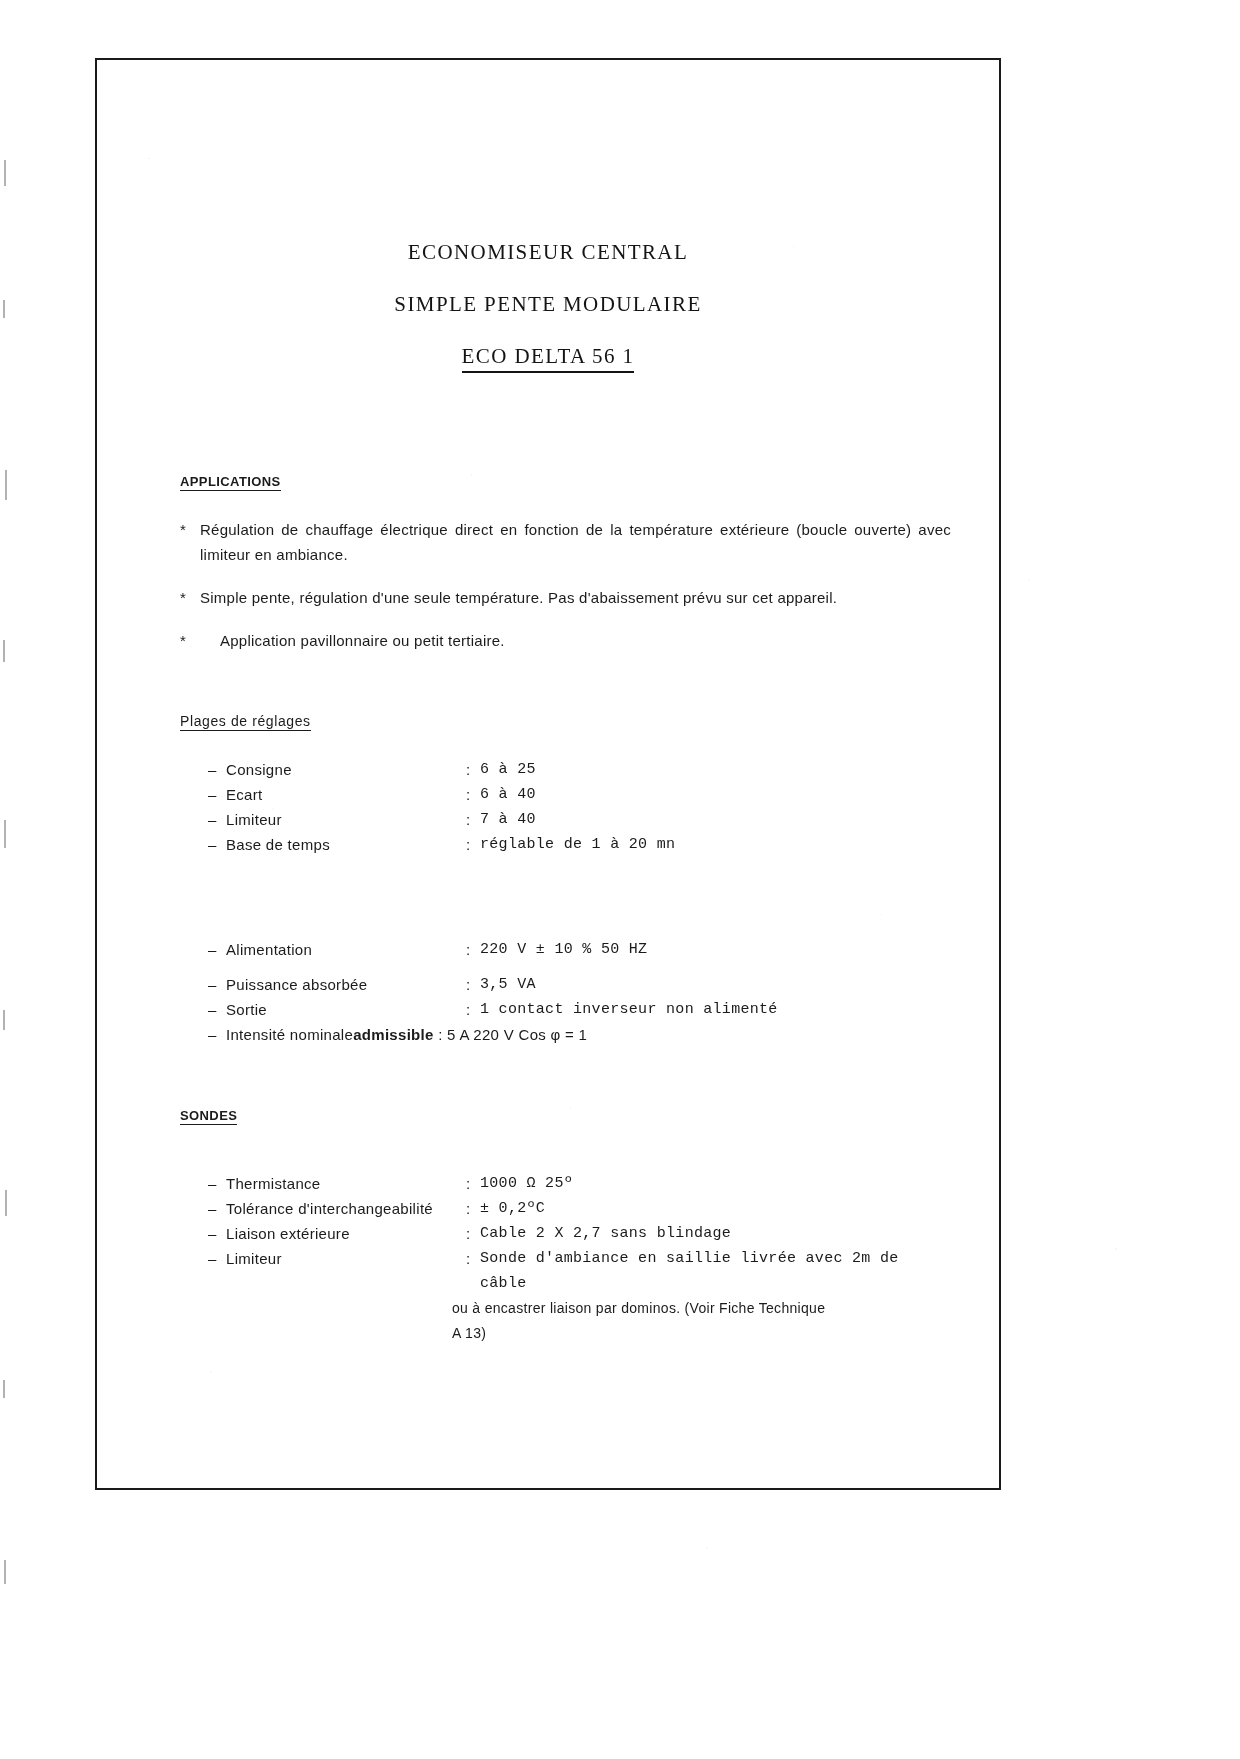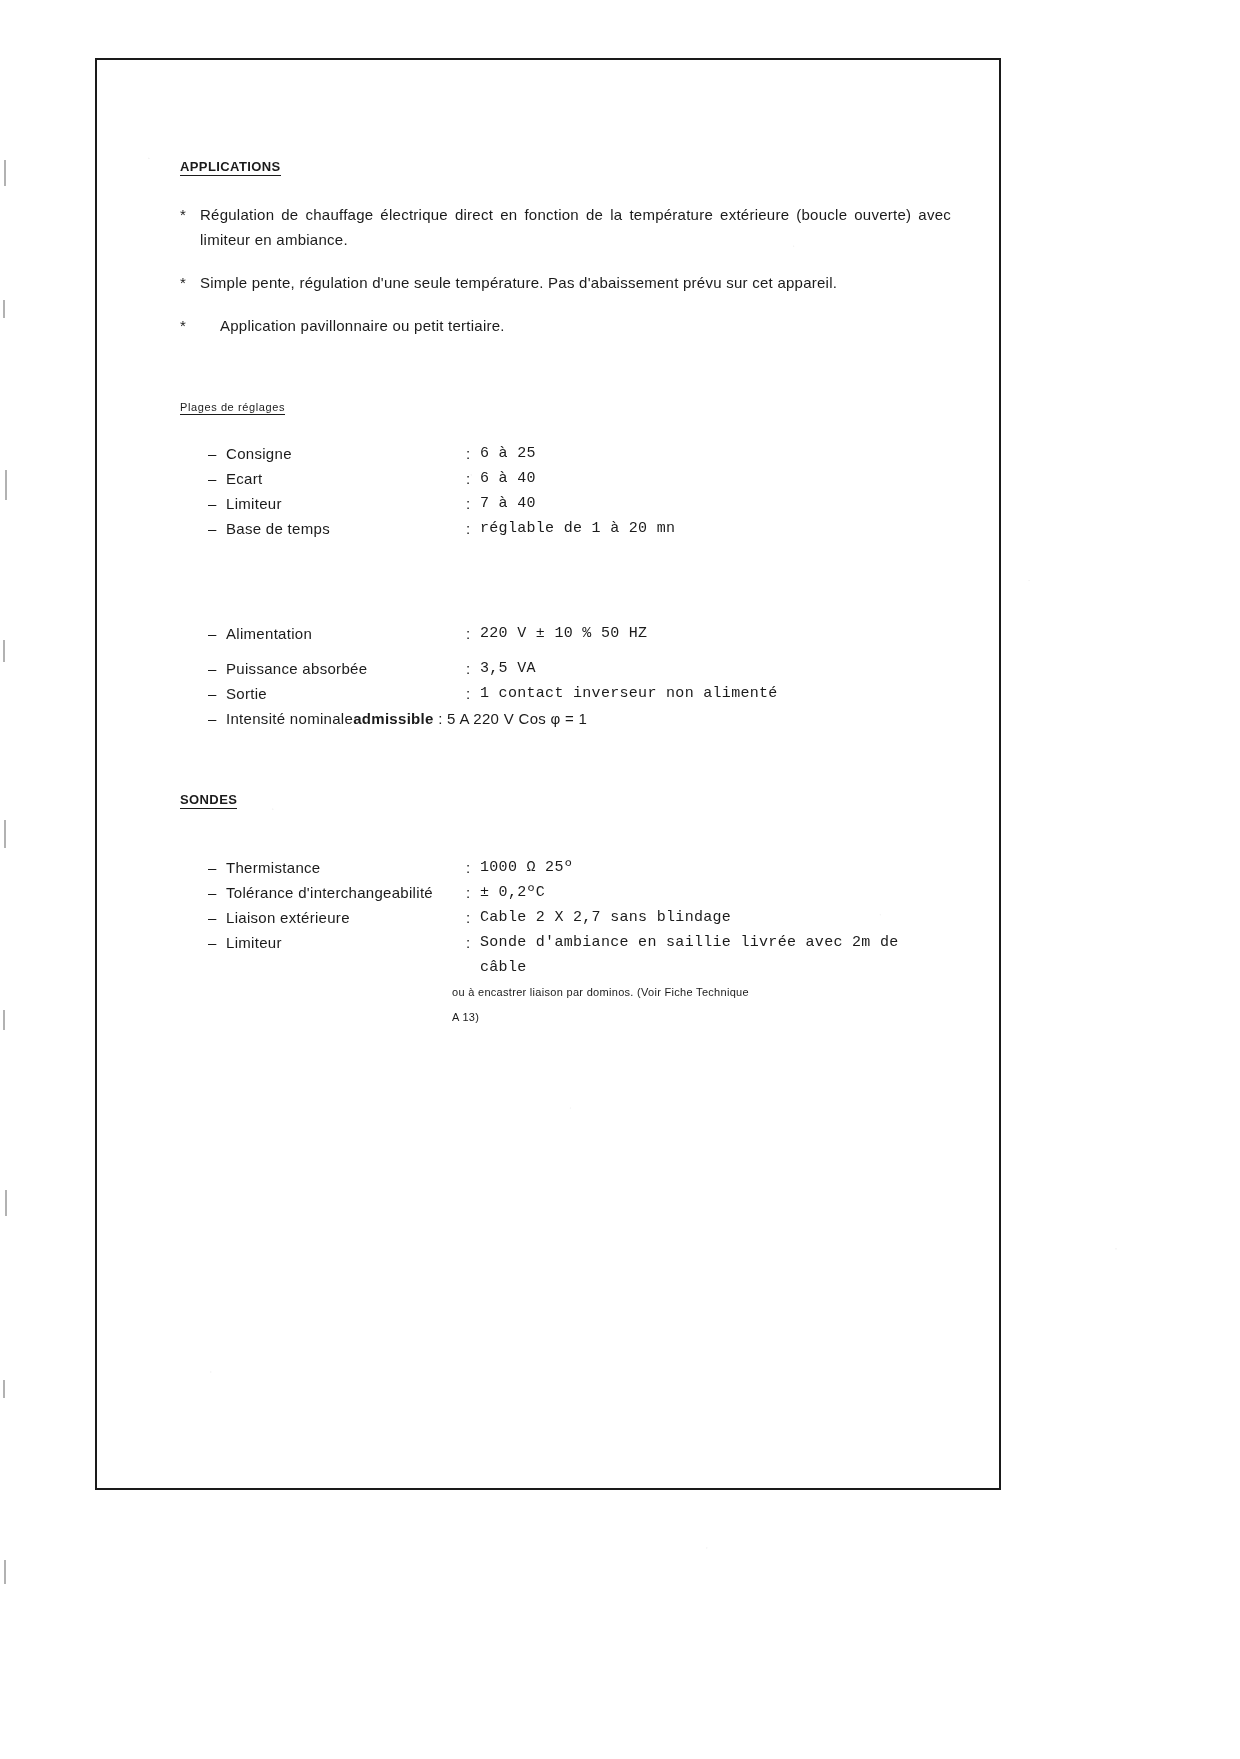--- a/index.html
+++ b/index.html
@@ -109,21 +109,21 @@
     font-weight: 600;
     letter-spacing: 0.4px;
     display: inline-block;
     border-bottom: 1.6px solid #1b1b1b;
     padding-bottom: 1px;
     margin: 0;
   }
 
   .sub-heading {
     font-family: "Liberation Sans", sans-serif;
-    font-size: 11px;
+    font-size: 14px;
     font-weight: 400;
     letter-spacing: 0.6px;
     display: inline-block;
     border-bottom: 1.2px solid #1b1b1b;
     padding-bottom: 1px;
     margin: 0;
   }
 
   .bullet-list {
     margin: 0;
@@ -183,21 +183,21 @@
   .spec-colon {
     flex: 0 0 14px;
   }
   .spec-val-text {
     flex: 1 1 auto;
     font-family: Liberation Mono, monospace;
   }
   .spec-cont {
     margin-left: 272px;
     font-family: "Liberation Sans", sans-serif;
-    font-size: 11px;
+    font-size: 14px;
     line-height: 25px;
     letter-spacing: 0.3px;
   }
 
   .indent-spec {
     margin-left: 28px;
   }
 
   .bold-inline { font-weight: 700; }
 
@@ -221,20 +221,27 @@
   <span style="left:3px;  top:1010px; height:20px;"></span>
   <span style="left:5px;  top:1190px; height:26px;"></span>
   <span style="left:3px;  top:1380px; height:18px;"></span>
   <span style="left:4px;  top:1560px; height:24px;"></span>
 </div>
 
 <div class="page-frame"></div>
 
 <div class="content">
 
+  <div class="title-block">
+    <div class="title-line-1">ECONOMISEUR CENTRAL</div>
+    <div class="title-line-2">SIMPLE PENTE MODULAIRE</div>
+    <div>
+      <span class="title-line-3">ECO DELTA 56 1</span>
+    </div>
+  </div>
 
   <div class="body-area">
 
     <div>
       <div>
         <span class="section-heading">APPLICATIONS</span>
       </div>
       <div class="gap-md"></div>
       <ul class="bullet-list">
         <li class="bullet-item">

